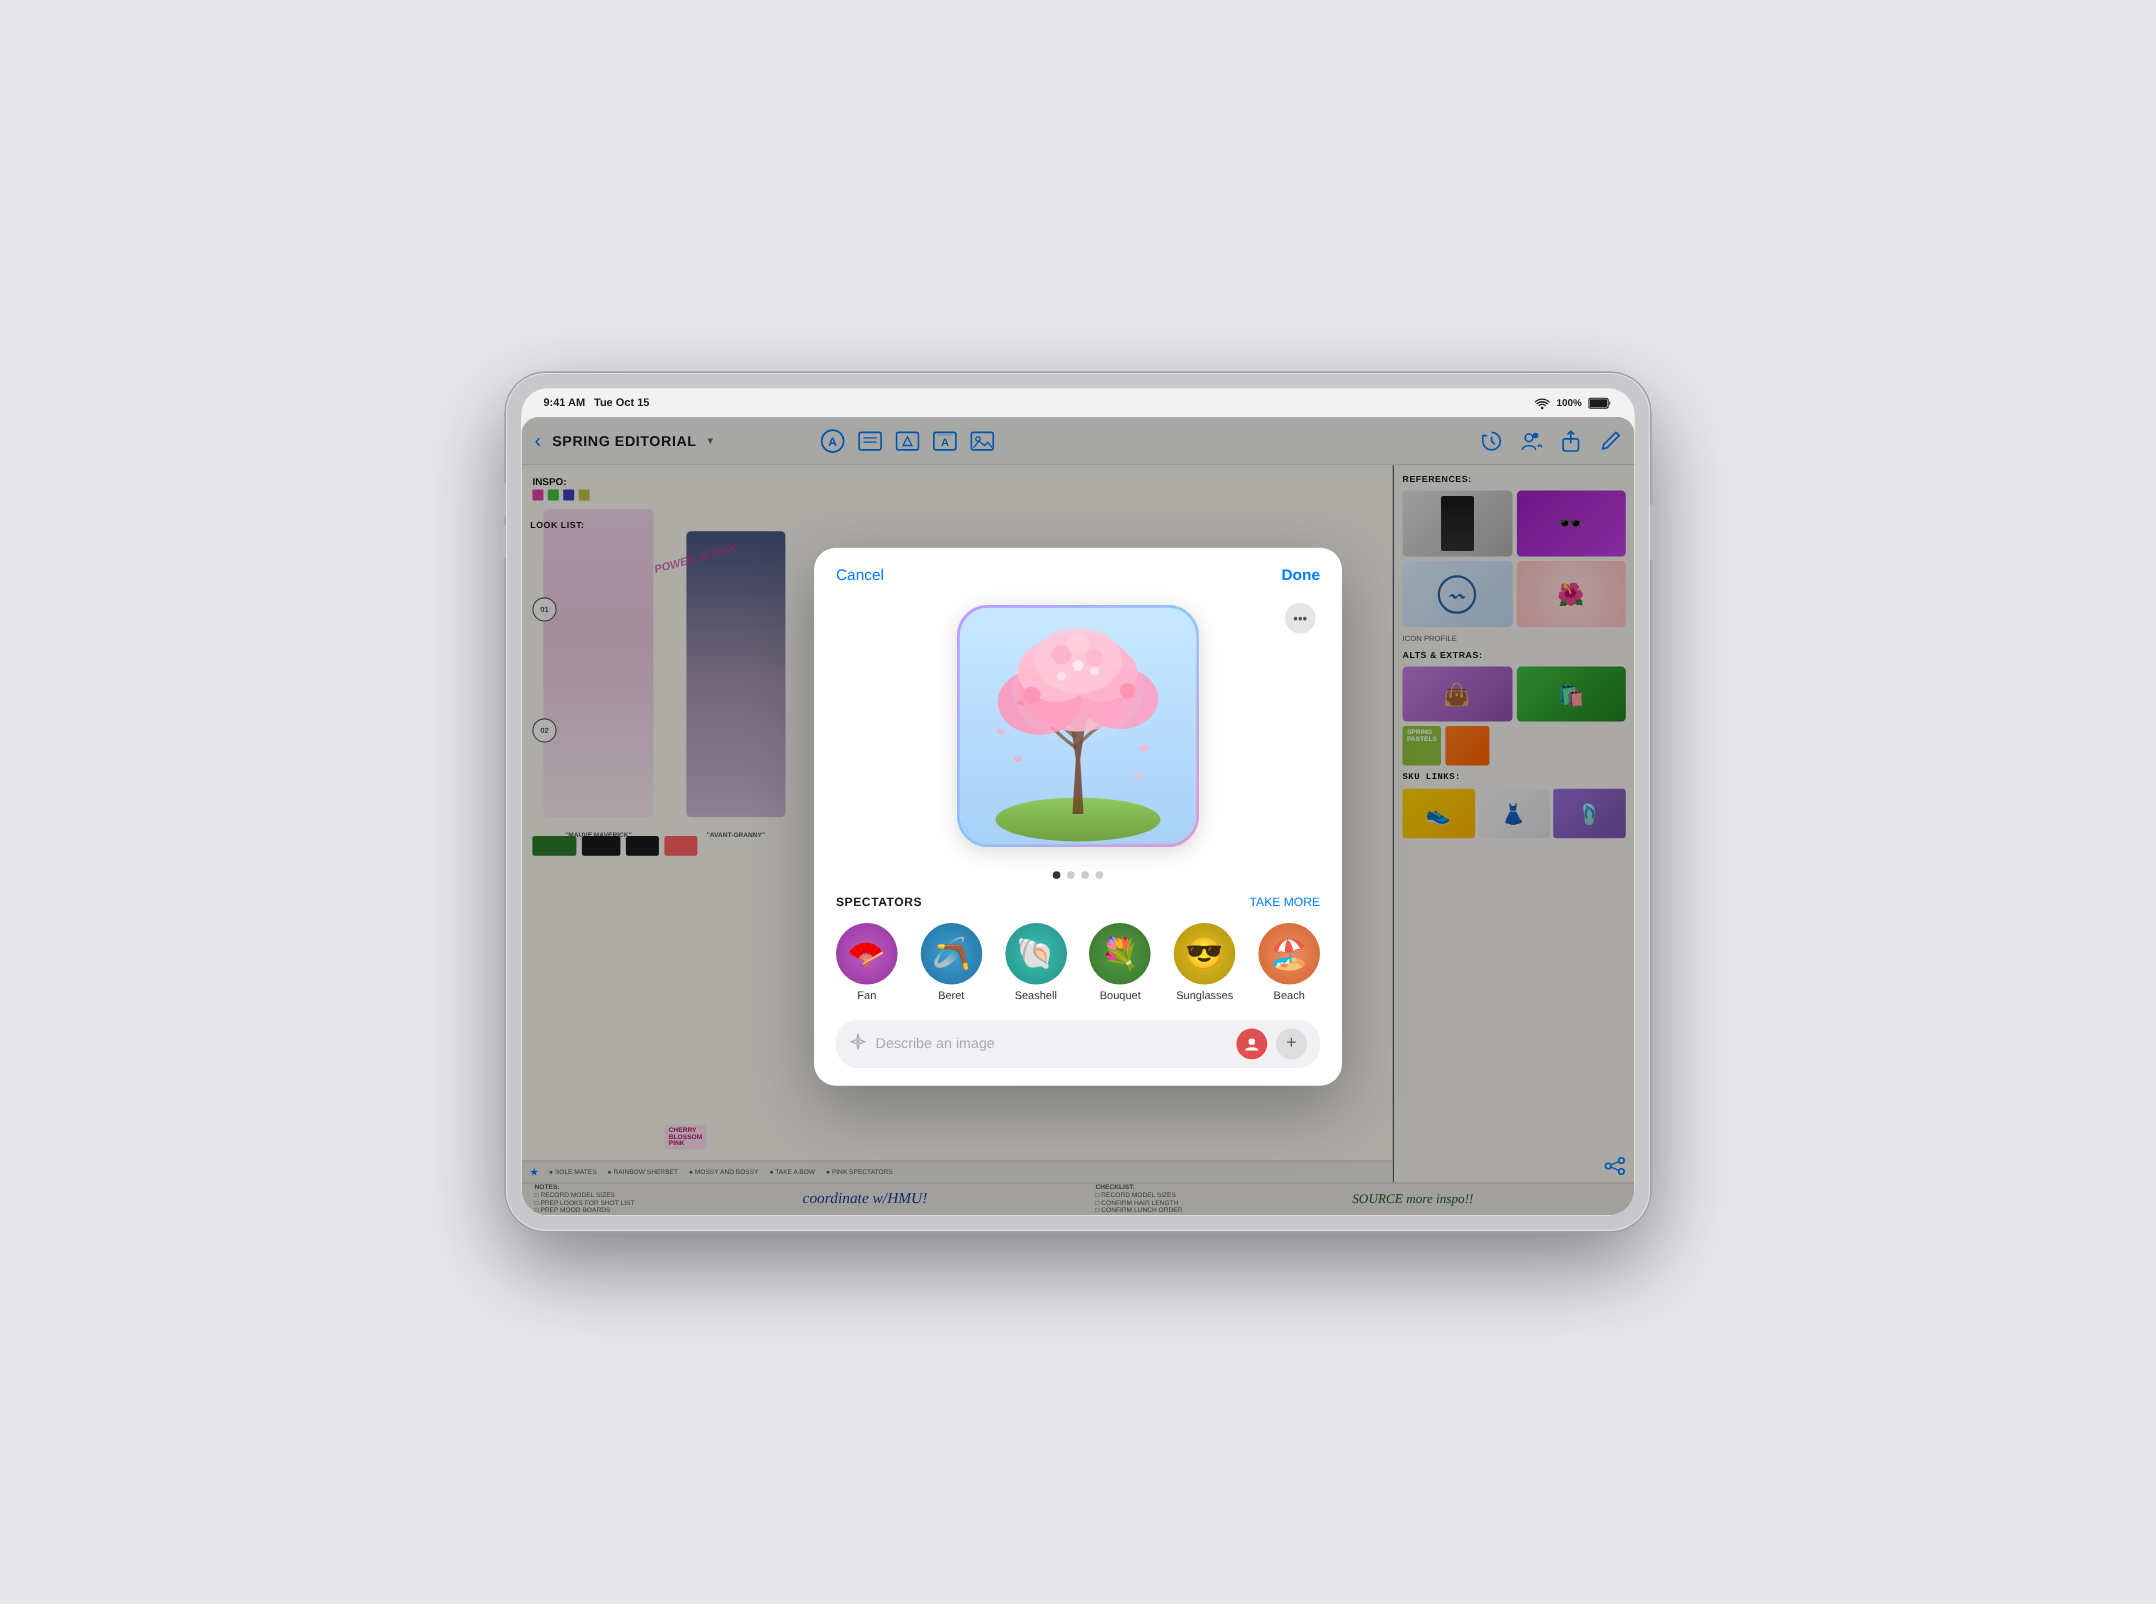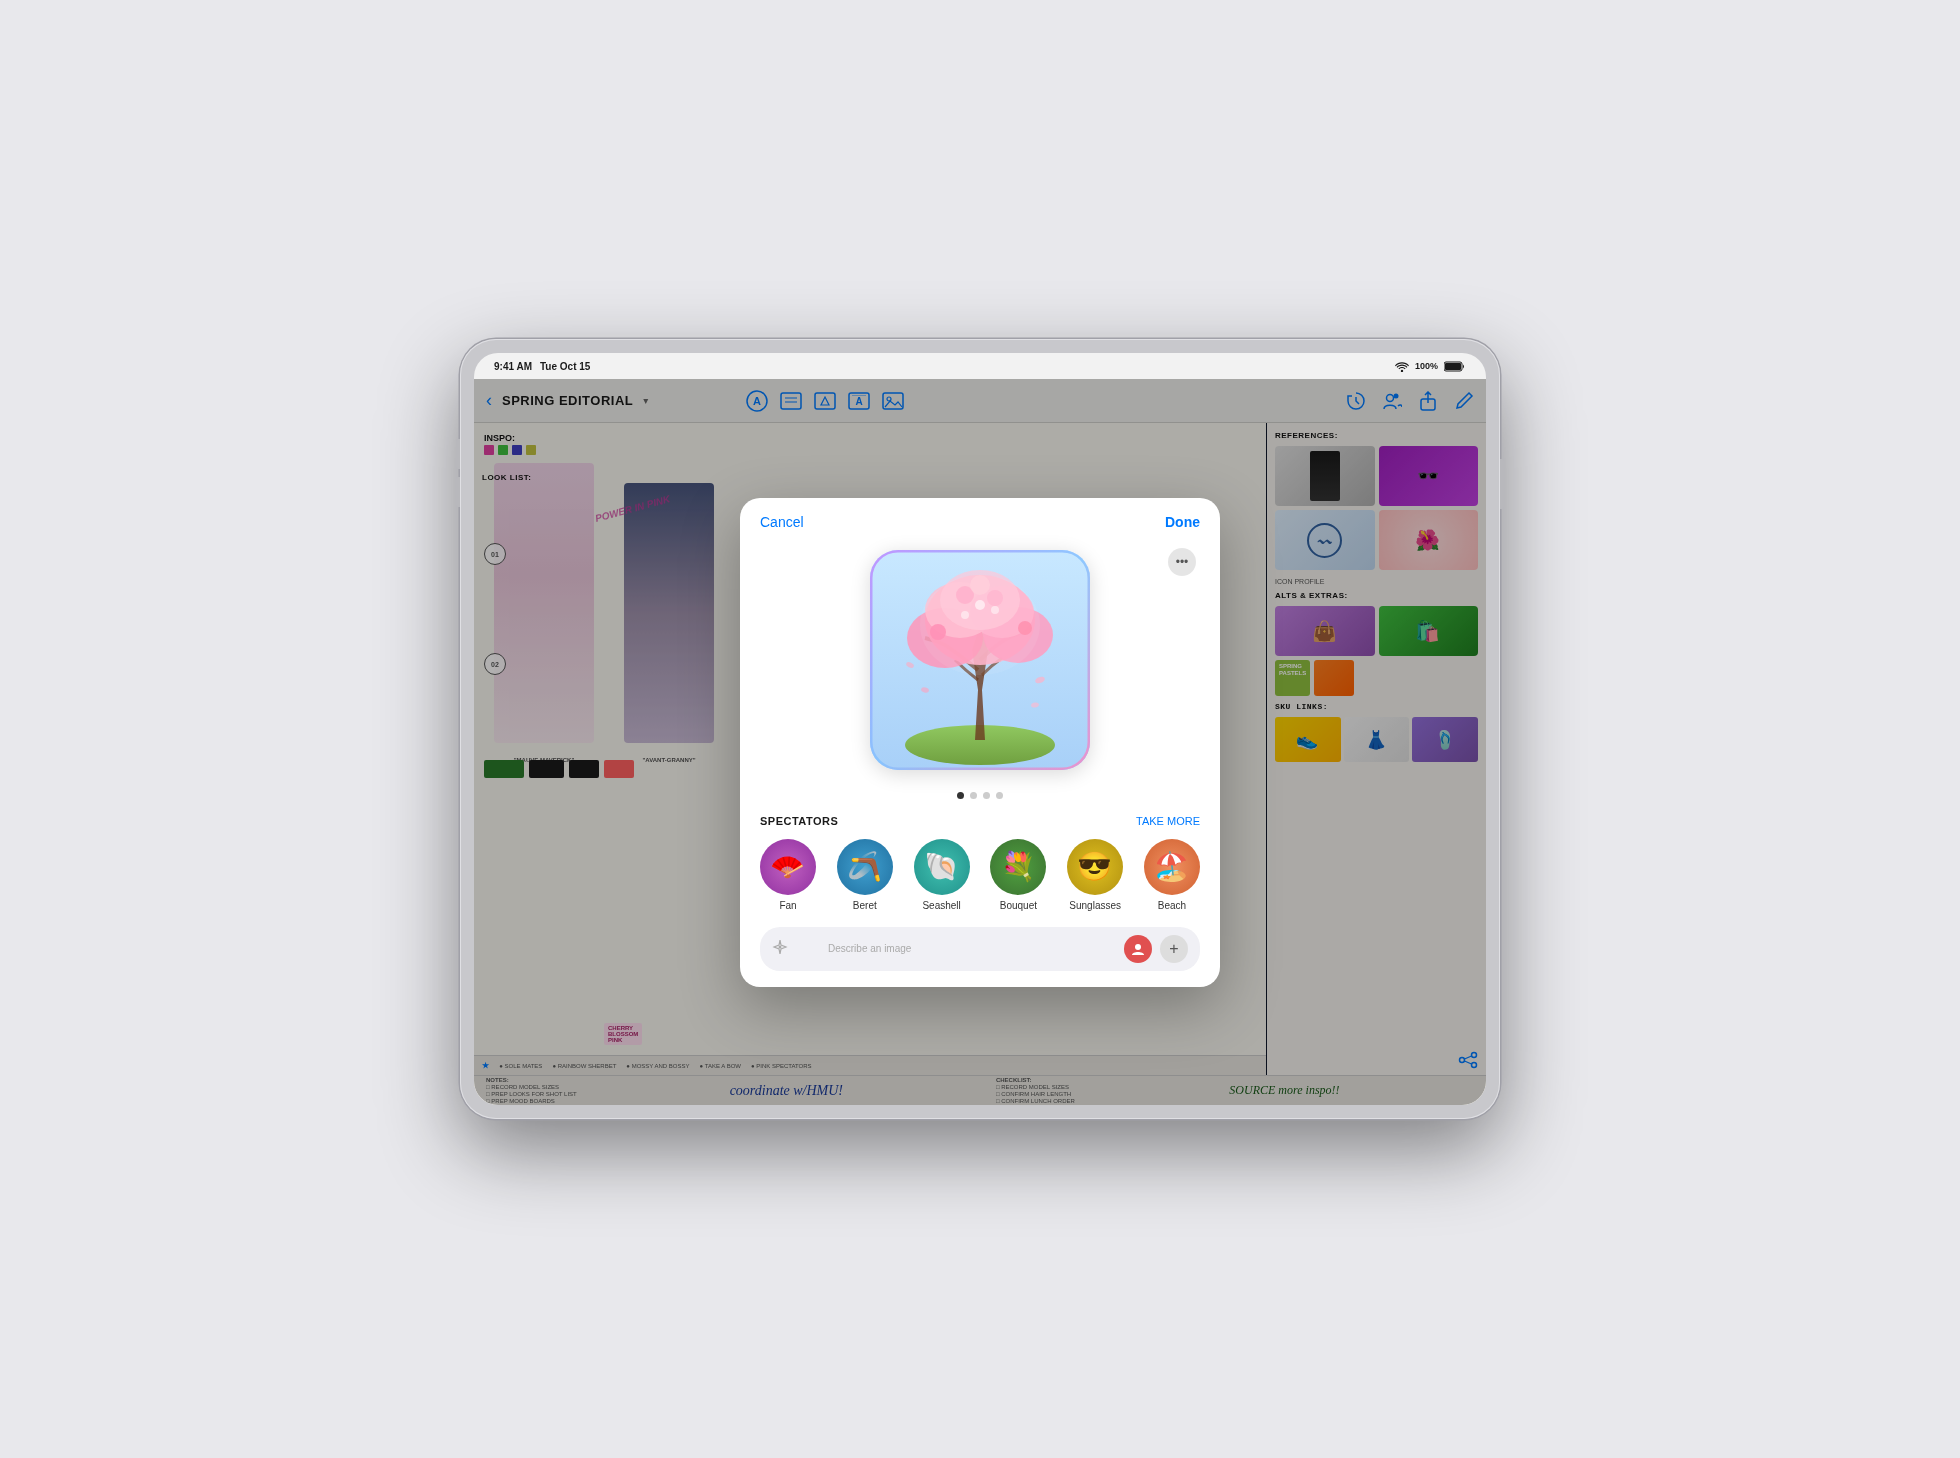--- a/index.html
+++ b/index.html
@@ -215,20 +215,21 @@
 
     
     .modal-overlay {
       position: absolute;
       inset: 0;
       background: rgba(0,0,0,0.3);
       display: flex;
       align-items: center;
       justify-content: center;
       z-index: 100;
+      border-radius: 16px;
     }
 
     .modal {
       width: 480px;
       background: #fff;
       border-radius: 20px;
       overflow: hidden;
       box-shadow: 0 20px 60px rgba(0,0,0,0.3);
     }
 
@@ -393,23 +394,22 @@
       gap: 8px;
     }
 
     .search-icon-wrapper {
       color: #aaa;
       font-size: 14px;
     }
 
     .search-placeholder {
       flex: 1;
-      font-size: 10px;
+      font-size: 13px;
       color: #aaa;
-      margin-left: 32px;
     }
 
     .search-person-btn {
       width: 28px;
       height: 28px;
       border-radius: 50%;
       background: #e05050;
       display: flex;
       align-items: center;
       justify-content: center;

